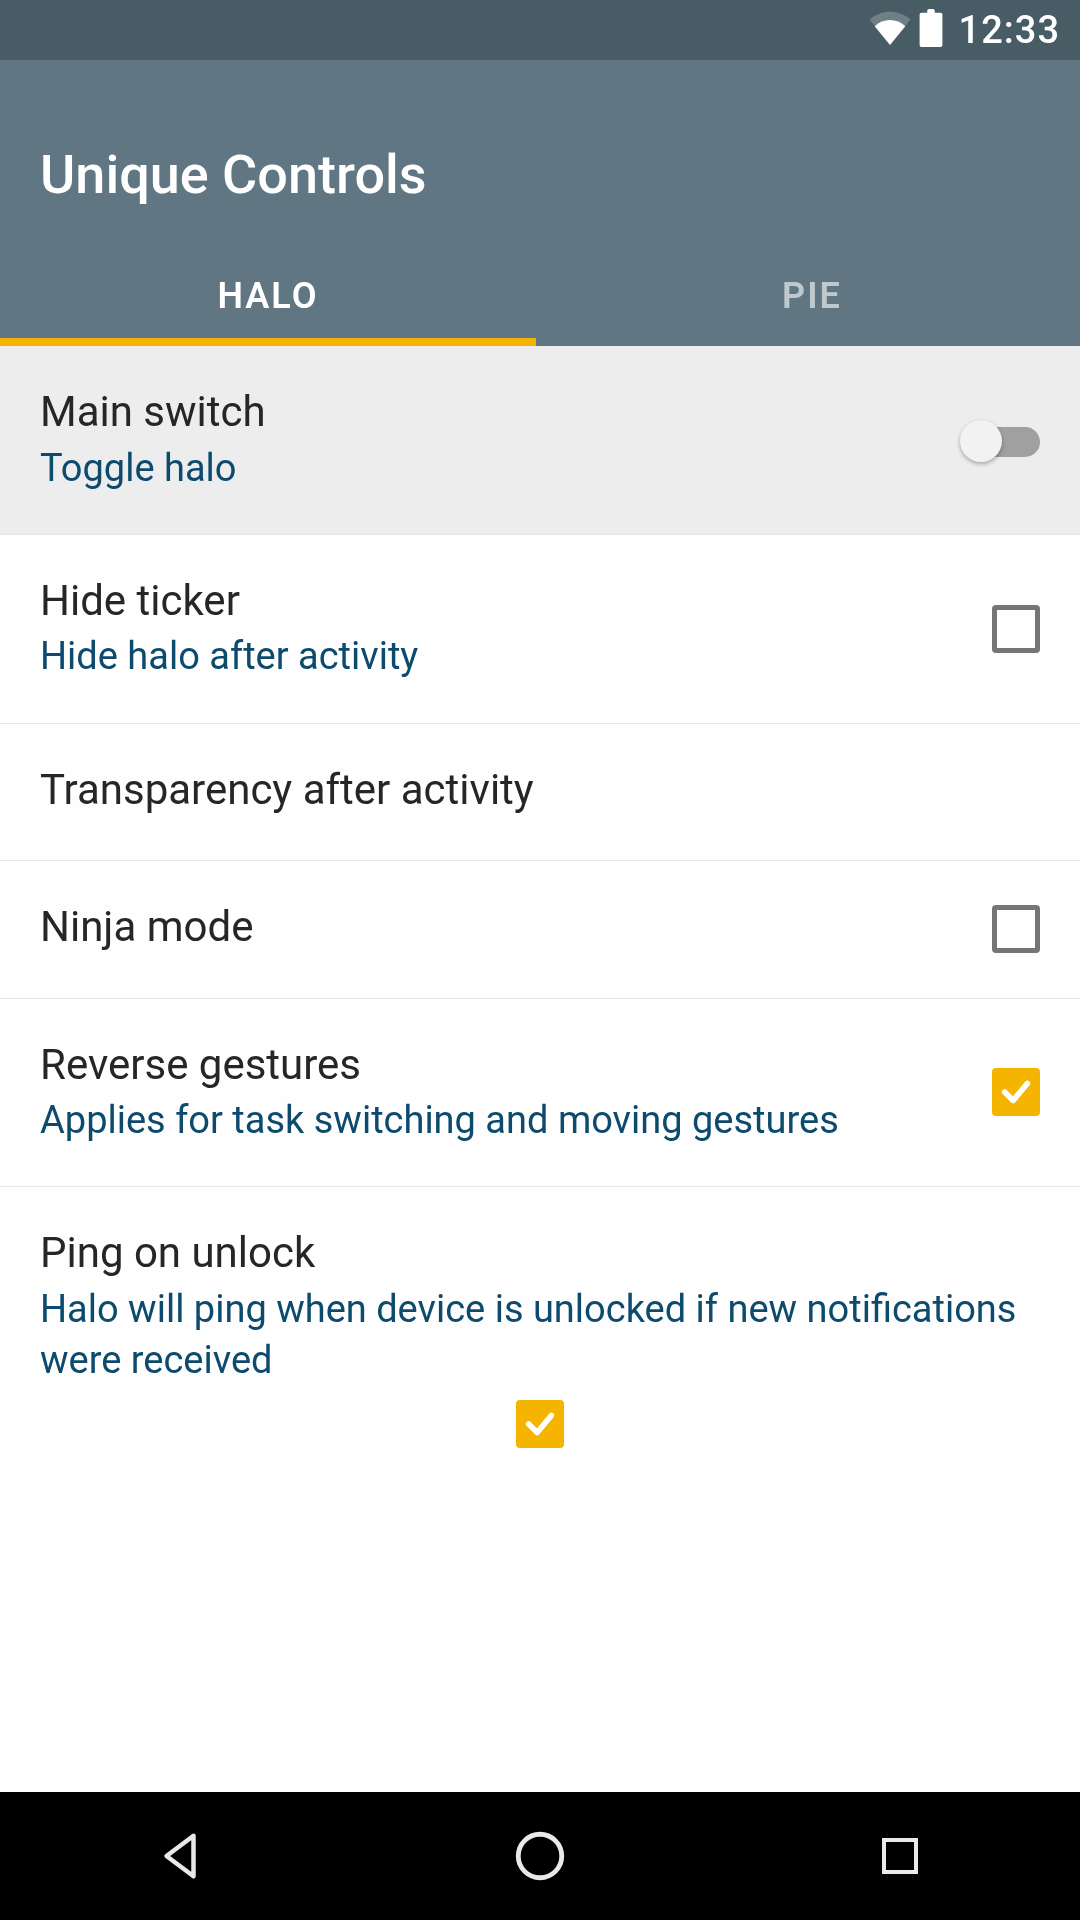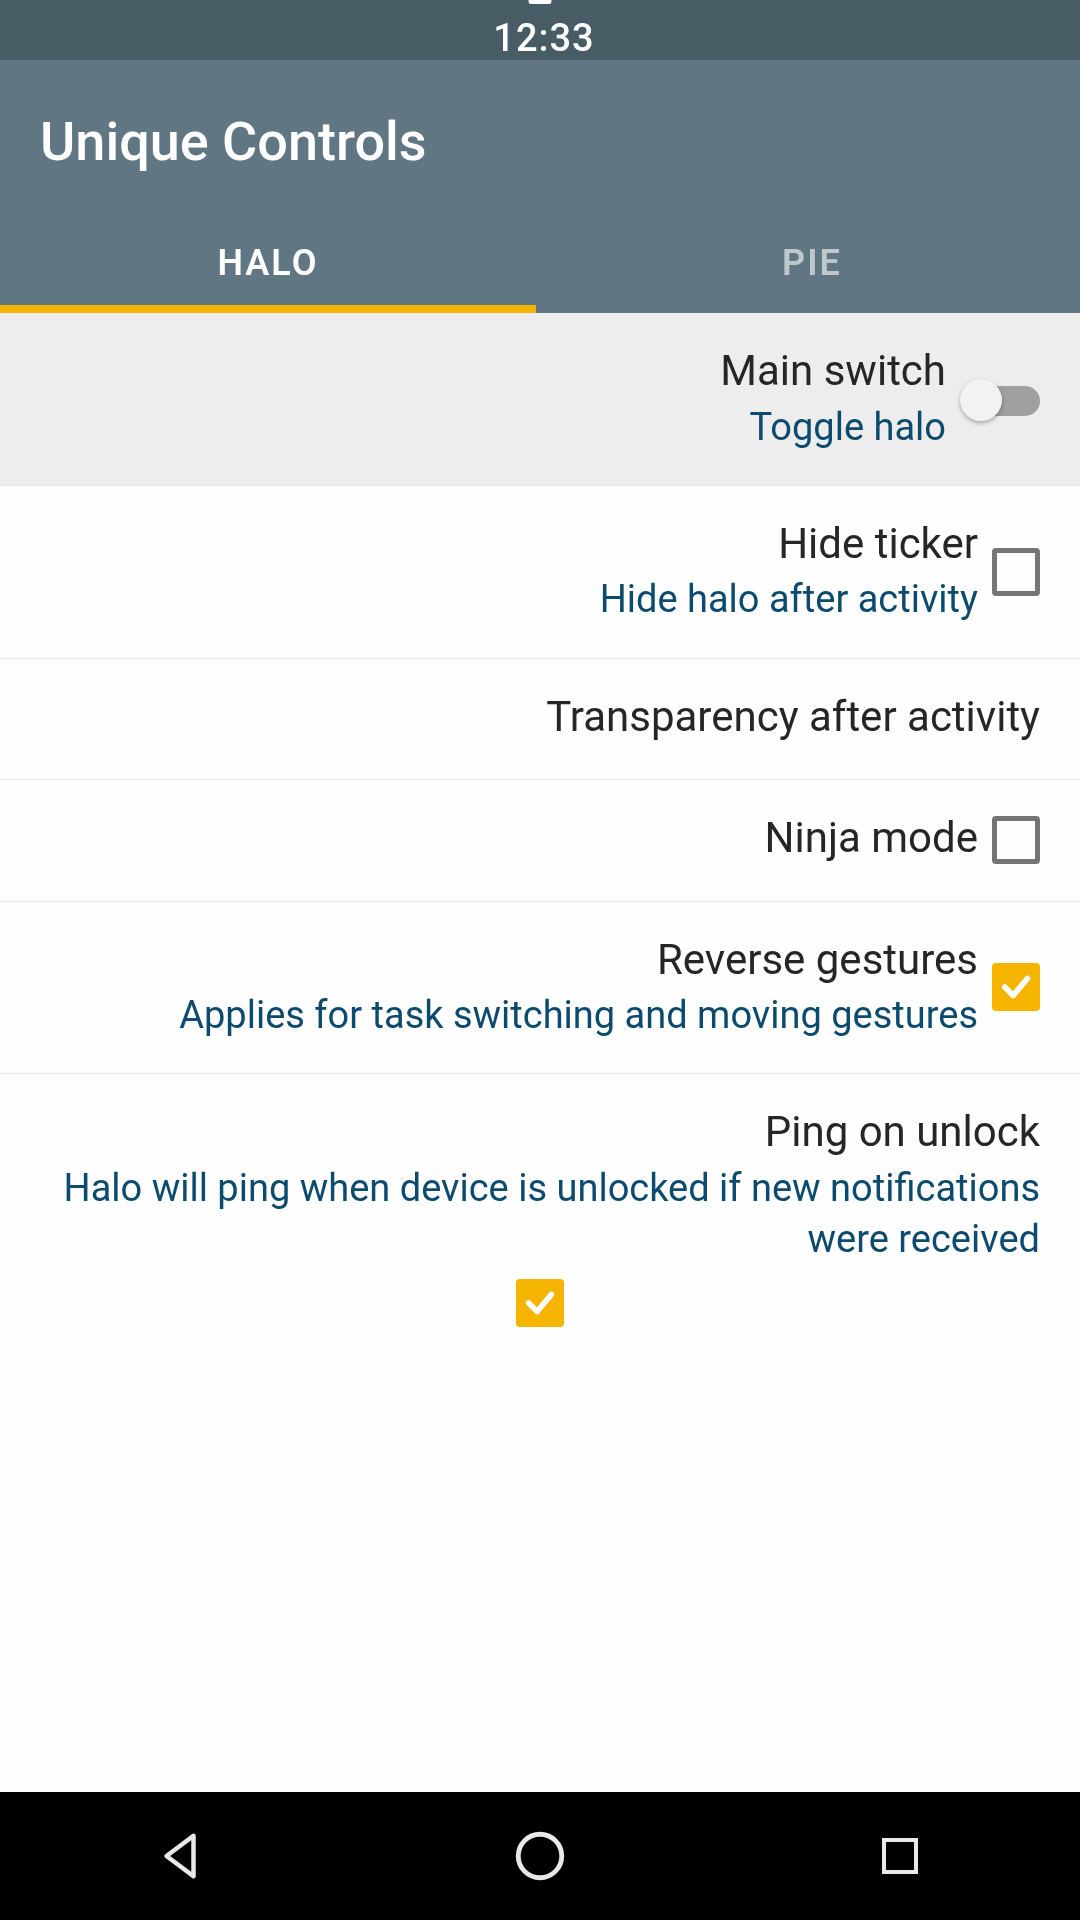--- a/index.html
+++ b/index.html
@@ -7,32 +7,32 @@
 
     .status-bar {
       height: 60px;
       background: #475c65;
       display: flex;
       align-items: center;
       justify-content: flex-end;
       padding: 0 20px;
       gap: 8px;
       color: #fff;
-      flex-direction: column;
     }
     .status-bar .time { font-size: 38px; font-weight: 500; letter-spacing: 1px; margin-left: 8px; }
 
     .app-bar {
       background: #607682;
       padding: 50px 40px 40px 40px;
     }
     .app-title {
       color: #fff;
       font-size: 54px;
       font-weight: 500;
+      margin-top: 33px;
     }
 
     .tabs {
       background: #607682;
       display: flex;
       height: 100px;
       gap: 8px;
     }
     .tab {
       flex: 1;
@@ -52,24 +52,23 @@
       left: 0; right: 0; bottom: 0;
       height: 8px;
       background: #f5b400;
     }
 
     .settings-list { background: #fefefe; }
 
     .setting-row {
       display: flex;
       align-items: center;
-      padding: 32px 40px;
+      padding: 40px 40px;
       border-bottom: 1px solid #e5e5e5;
       gap: 14px;
-      text-align: right;
     }
     .setting-row.grayed { background: #ededed; }
     .setting-texts { flex: 1; min-width: 0; }
     .setting-title {
       font-size: 42px;
       color: #262626;
       font-weight: 400;
       line-height: 1.25;
       margin-bottom: 4px;
     }

